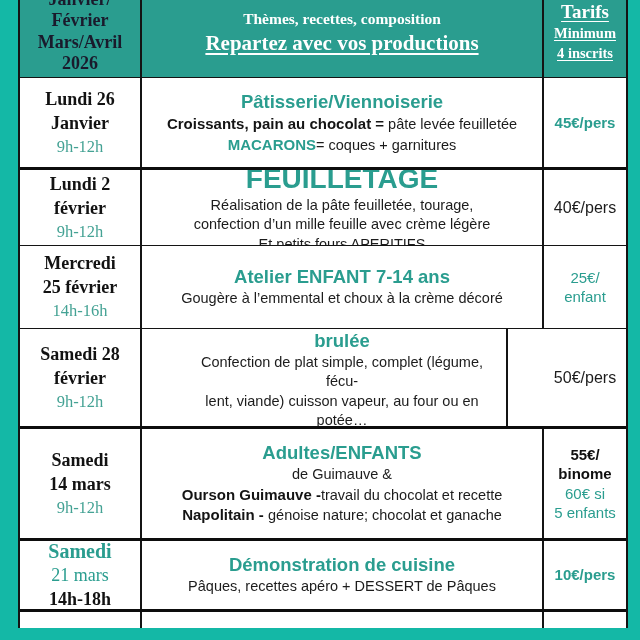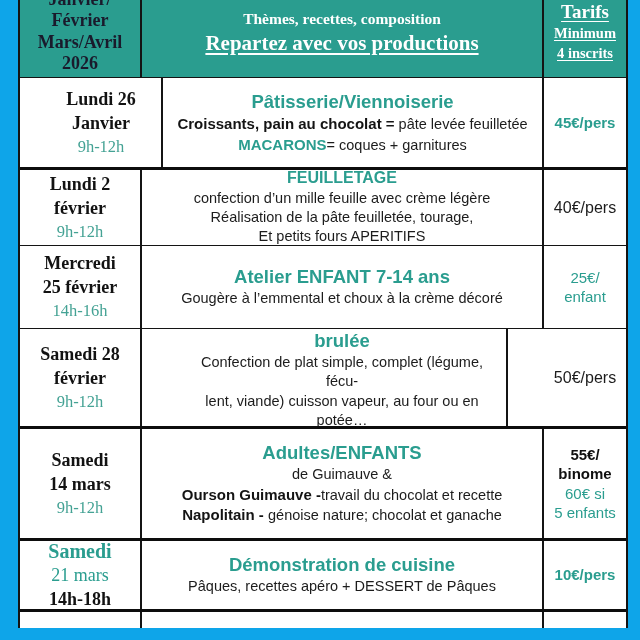--- a/index.html
+++ b/index.html
@@ -1,21 +1,21 @@
 <!DOCTYPE html>
 <html style="--teal: #2A9D8F;"><head>
 <meta charset="utf-8">
 <style>
   html,body{margin:0;padding:0;}
   body{
     width:640px;height:640px;overflow:hidden;background:#ffffff;
     font-family:"Liberation Sans",sans-serif;
     -webkit-font-smoothing:antialiased;
   }
-  .sheet{position:relative;width:640px;height:640px;overflow:hidden;background:#0ea5e9;}
+  .sheet{position:relative;width:640px;height:640px;overflow:hidden;background:#14b8a6;}
   .tbl{
     position:absolute;left:18px;top:-14px;width:610px;box-sizing:border-box;
     border-left:2px solid #141414;border-right:2px solid #141414;
   }
   .row{
     display:flex;box-sizing:border-box;background:#fff;
     border-bottom:1.5px solid #141414;
   }
   .row.thick{border-bottom:3.5px solid #0d0d0d;}
   .row.partial{border-bottom:none;}
@@ -51,21 +51,21 @@
   
   .dl{font-family:"Liberation Serif",serif;font-size:18px;line-height:24px;}
   .d-bold{font-weight:bold;color:#121212;}
   .d-time{color:#44a294;font-size:16.5px;}
   .d-teal-b{font-weight:bold;color:var(--teal,#2A9D8F);font-size:20px;}
   .d-teal{color:var(--teal,#2A9D8F);font-size:18px;}
 
   
   .ln{font-size:14.5px;line-height:1.34;color:#1c1c1c;}
   .title{color:var(--teal,#2A9D8F);font-weight:bold;font-size:18.5px;line-height:1.3;}
-  .title-lg{color:var(--teal,#2A9D8F);font-weight:bold;font-size:16px;line-height:1.25;text-align:right;}
+  .title-lg{color:var(--teal,#2A9D8F);font-weight:bold;font-size:28px;line-height:1.25;text-align:right;}
   .b{font-weight:bold;color:#141414;font-size:15px;}
   .r{color:#1c1c1c;}
   .teal-b{color:var(--teal,#2A9D8F);font-weight:bold;font-size:15px;}
 
   
   .pl{font-size:15px;line-height:19.5px;}
   .p-teal-b{color:var(--teal,#2A9D8F);font-weight:bold;}
   .p-teal{color:var(--teal,#2A9D8F);}
   .p-dark{color:#1c1c1c;font-size:16px;}
   .p-dark-b{color:#101010;font-weight:bold;}
@@ -88,21 +88,21 @@
         <div class="hdr-themes2">Repartez avec vos productions</div>
       </div>
       <div class="cell c-price">
         <div class="hdr-tarifs">Tarifs</div>
         <div class="hdr-tarifs-sub">Minimum</div>
         <div class="hdr-tarifs-sub">4 inscrits</div>
       </div>
     </div>
 
     <div id="rows-container">
-        <div class="row thick" style="height: 92px; padding-left: 21px;">
+        <div class="row thick" style="height: 92px;">
           <div class="cell c-date">
             <div class="dl d-bold">Lundi 26</div>
             <div class="dl d-bold">Janvier</div>
             <div class="dl d-time">9h-12h</div>
           </div>
           <div class="cell c-main">
             <div class="ln"><span class="title">Pâtisserie/Viennoiserie</span></div>
             <div class="ln"><span class="b">Croissants, pain au chocolat =</span><span class="r"> pâte levée feuilletée</span></div>
             <div class="ln"><span class="teal-b">MACARONS</span><span class="r">= coques + garnitures</span></div>
           </div>
@@ -111,22 +111,22 @@
           </div>
         </div>
         <div class="row" style="height: 76px;">
           <div class="cell c-date">
             <div class="dl d-bold">Lundi 2</div>
             <div class="dl d-bold">février</div>
             <div class="dl d-time">9h-12h</div>
           </div>
           <div class="cell c-main">
             <div class="ln"><span class="title-lg">FEUILLETAGE</span></div>
+            <div class="ln"><span class="r">Réalisation de la pâte feuilletée, tourage,</span></div>
             <div class="ln"><span class="r">confection d’un mille feuille avec crème légère</span></div>
-            <div class="ln"><span class="r">Réalisation de la pâte feuilletée, tourage,</span></div>
             <div class="ln"><span class="r">Et petits fours APERITIFS</span></div>
           </div>
           <div class="cell c-price">
             <div class="pl p-dark">40€/pers</div>
           </div>
         </div>
         <div class="row" style="height: 83px;">
           <div class="cell c-date">
             <div class="dl d-bold">Mercredi</div>
             <div class="dl d-bold">25 février</div>

